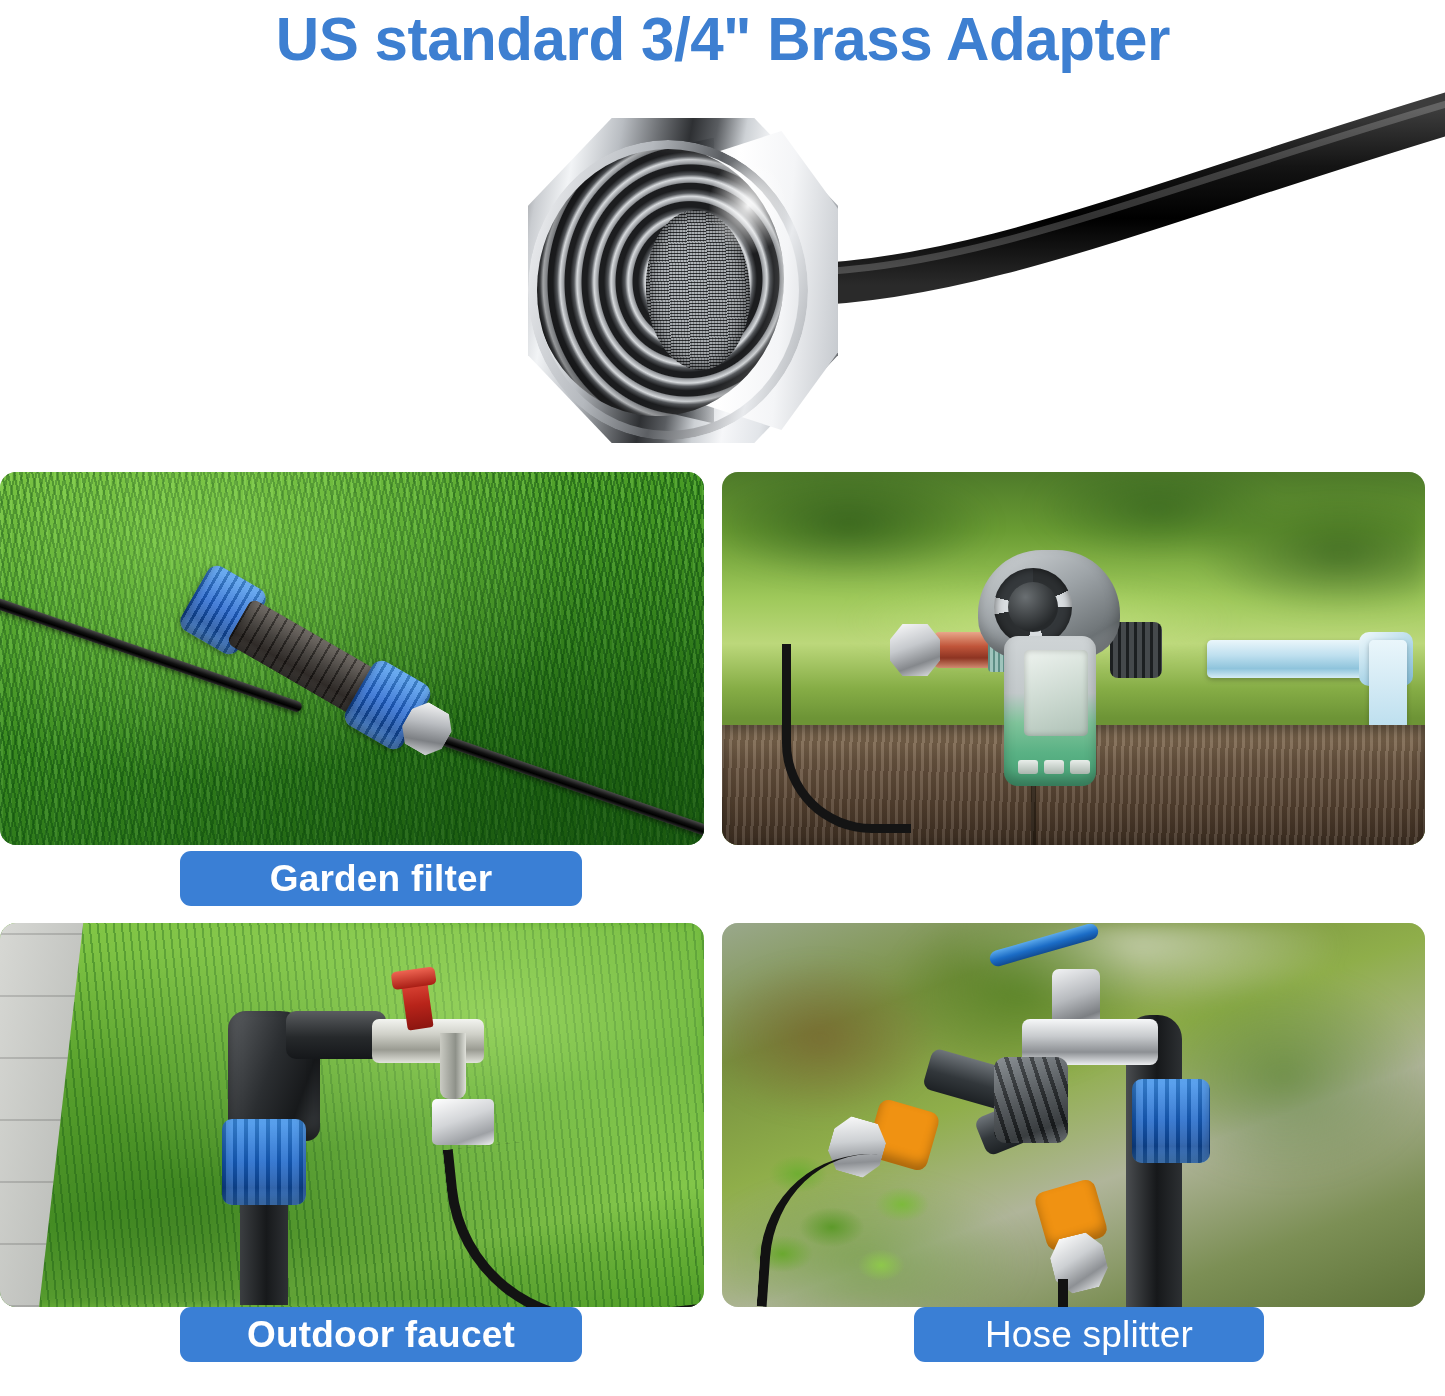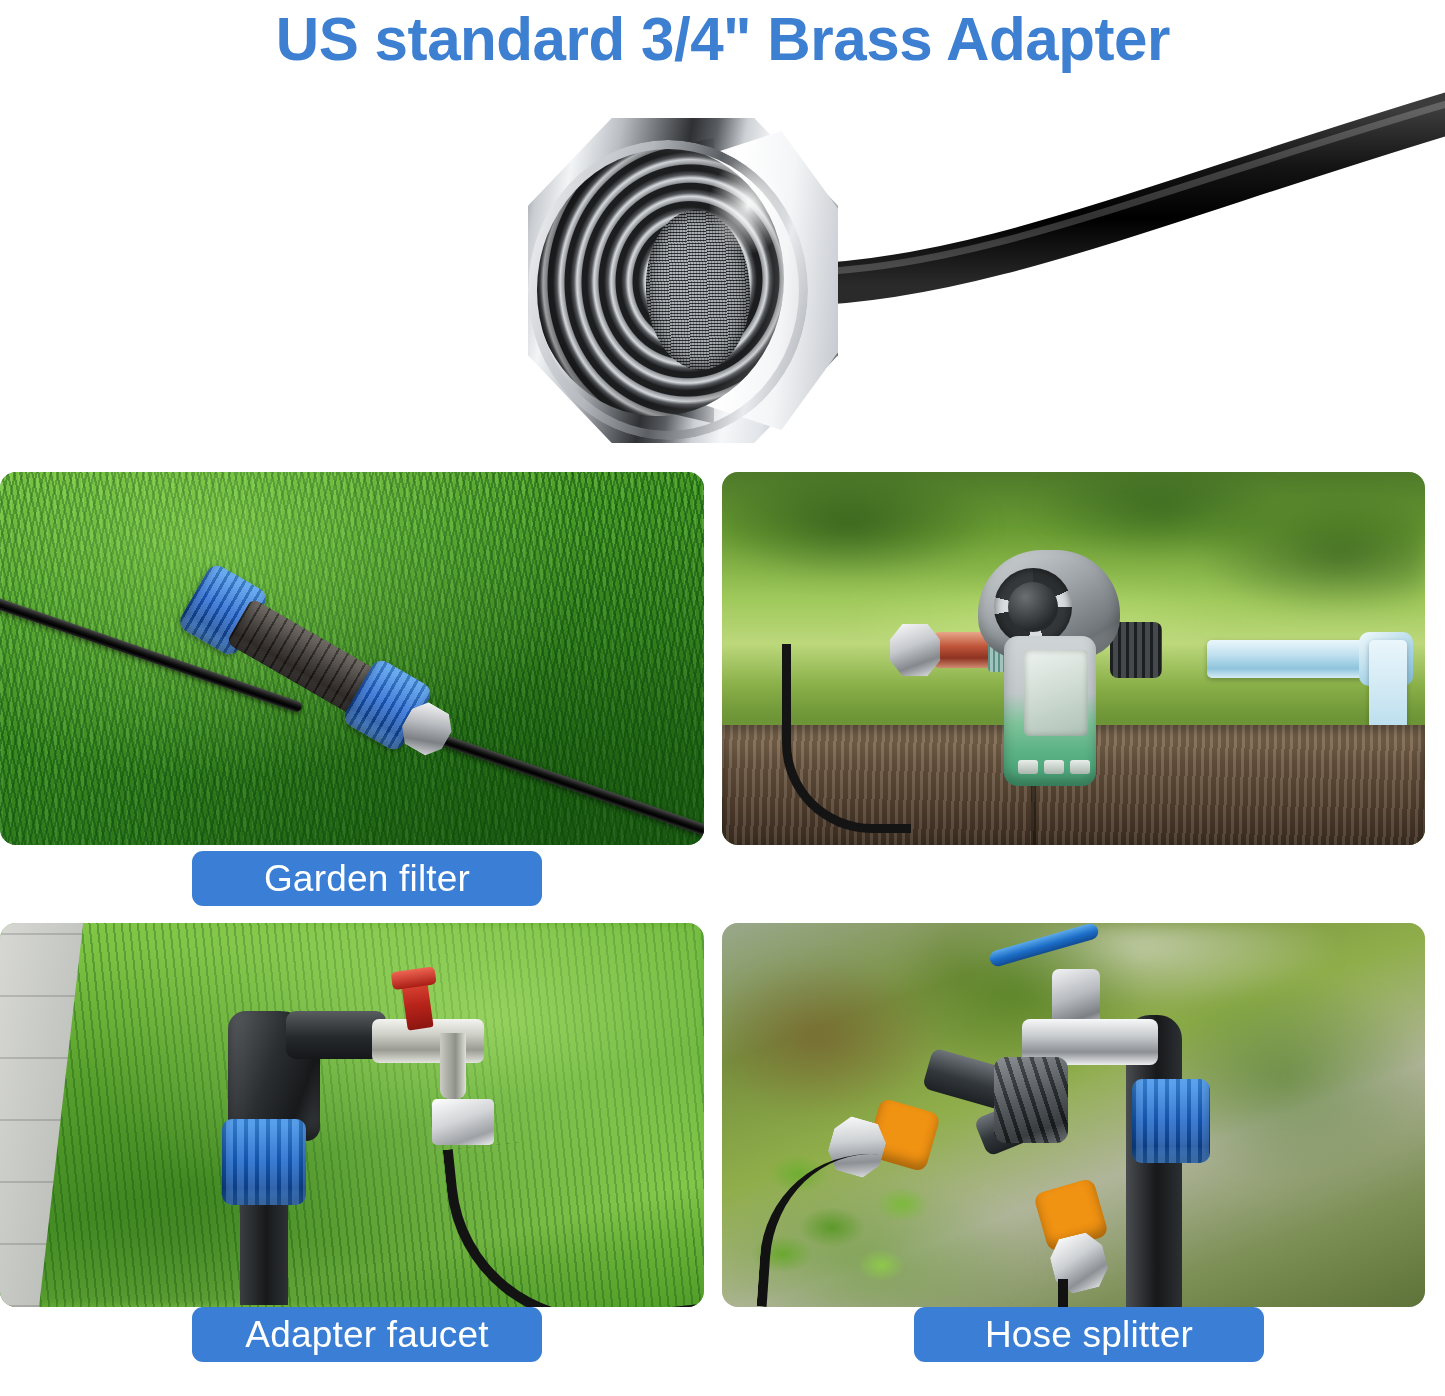--- a/index.html
+++ b/index.html
@@ -552,21 +552,21 @@
     color: #ffffff;
     display: flex;
     align-items: center;
     justify-content: center;
     font-family: "Liberation Sans", sans-serif;
     font-size: 37px;
     font-weight: 400;
     letter-spacing: 0.2px;
     white-space: nowrap;
   }
-  .badge-left  { left: 192px; width: 350px; }
+  .badge-left  { left: 180px; width: 402px; font-weight: bold; }
   .badge-right { left: 914px; width: 350px; }
 </style>
 </head>
 <body>
 
 <div class="title-bar">
   <div class="title-text">US standard 3/4" Brass Adapter</div>
 </div>
 
 <div class="hero">
@@ -689,20 +689,20 @@
         <div class="s4-hexnut s4-hexnut-b"></div>
         <div class="s4-blue-fit"></div>
         <div class="s4-hose-l"></div>
         <div class="s4-hose-r"></div>
       </div>
     </div>
   </div>
 
   <div class="badge-row">
     <div class="badge badge-left">
-      <span>Adapter faucet</span>
+      <span>Outdoor faucet</span>
     </div>
     <div class="badge badge-right">
       <span>Hose splitter</span>
     </div>
   </div>
 
 </div>
 
 </body></html>

